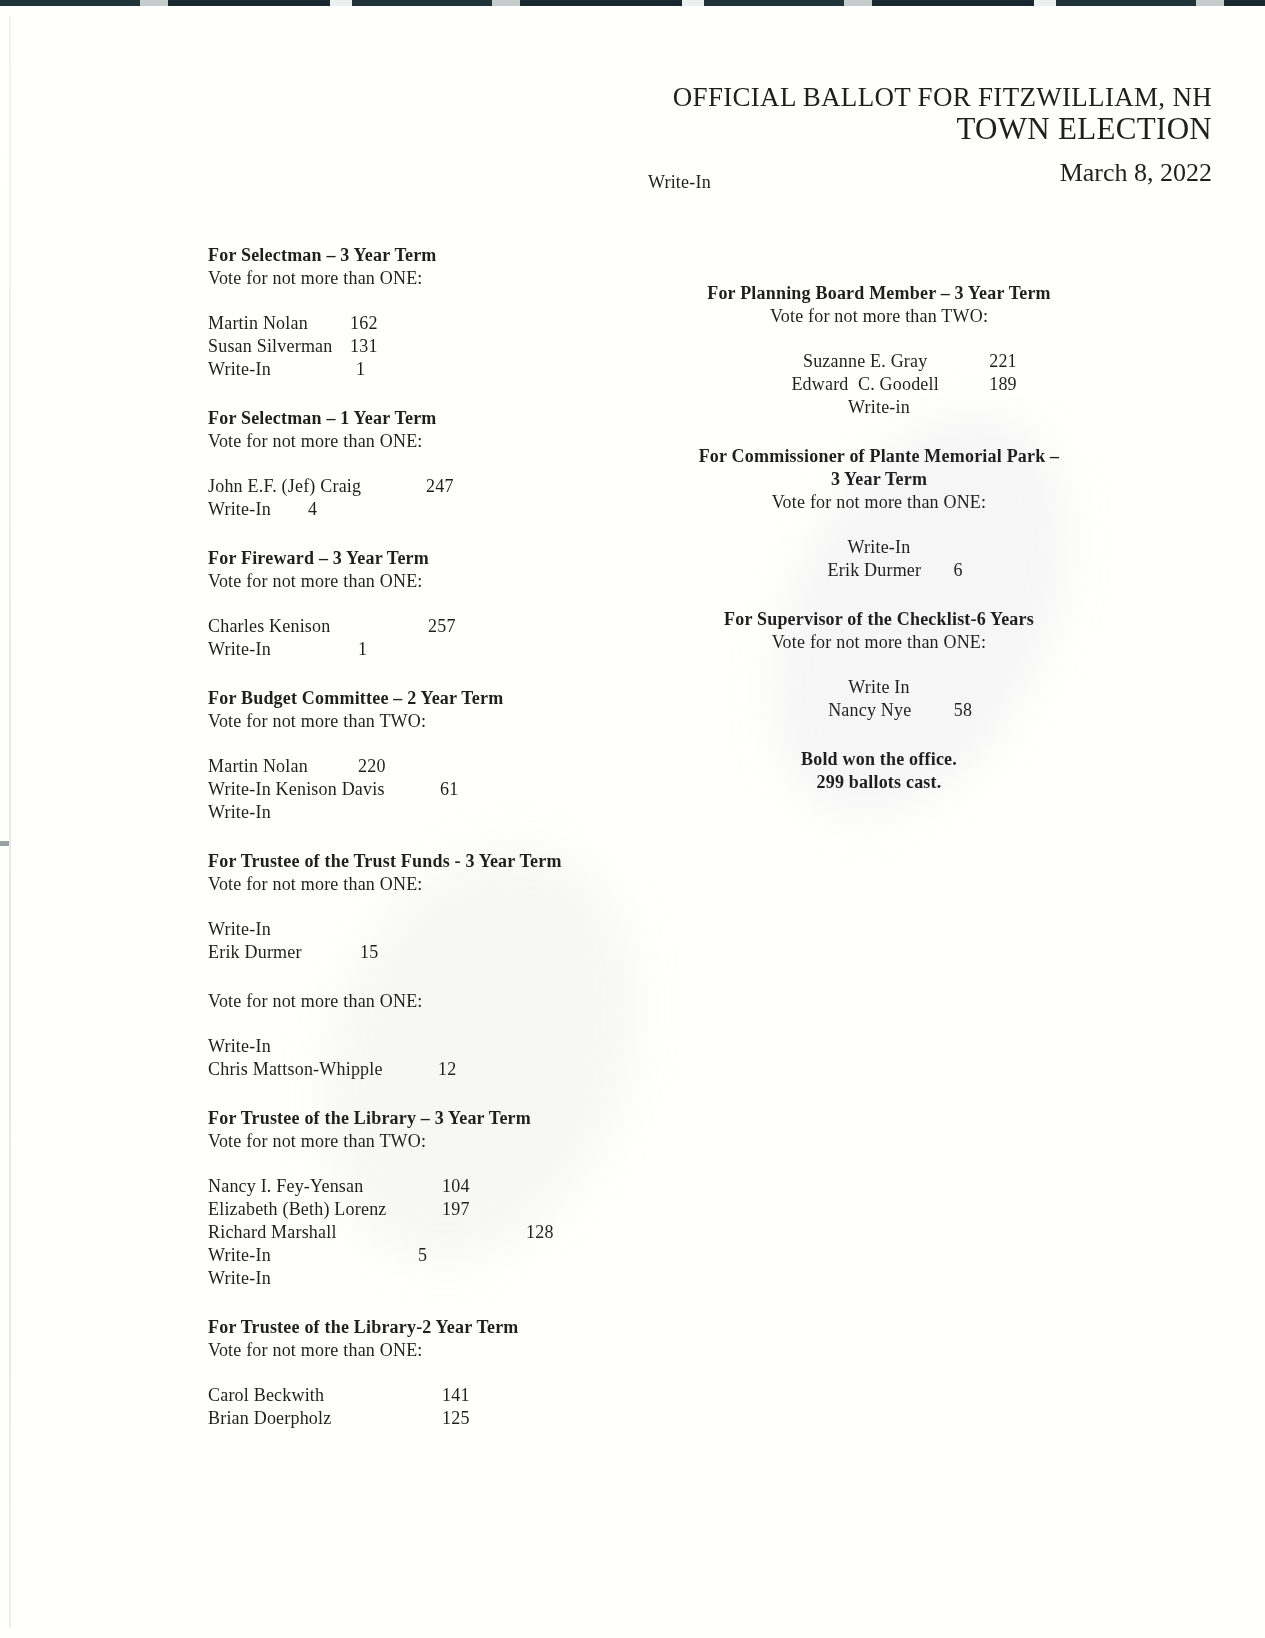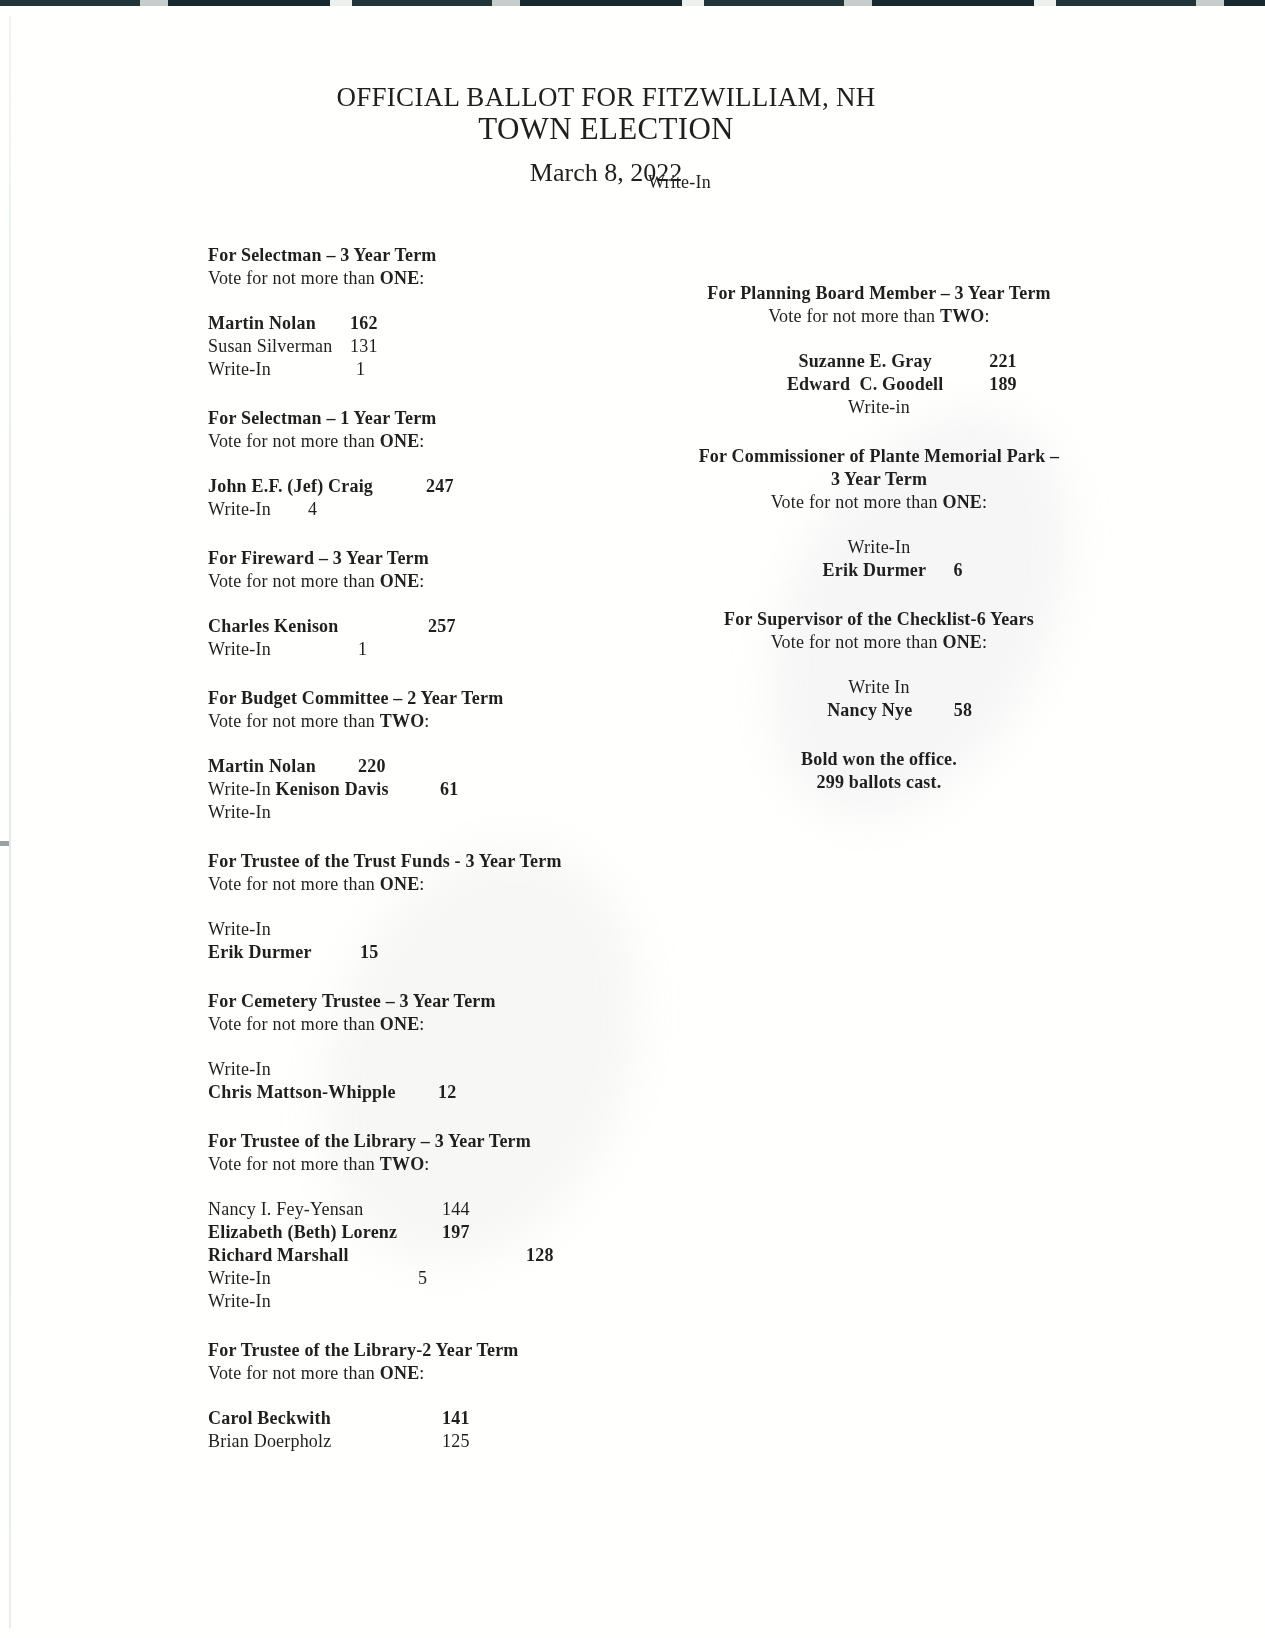--- a/index.html
+++ b/index.html
@@ -18,36 +18,36 @@
       #182a30 168px 330px, rgba(32,52,58,.08) 330px 352px);
   }
   .scan-left{position:absolute;left:9px;top:16px;width:2px;height:1612px;
     background:linear-gradient(#f0f4f5, #dfe8ea 60%, #e8eff0);}
   .scan-dash{position:absolute;left:0;top:841px;width:9px;height:5px;background:#98a2a5;}
   .smudge{position:absolute;border-radius:50%;filter:blur(22px);pointer-events:none;}
   .sm1{left:790px;top:400px;width:260px;height:430px;background:rgba(186,192,190,.14);transform:rotate(25deg);}
   .sm2{left:330px;top:840px;width:300px;height:430px;background:rgba(190,195,192,.12);transform:rotate(20deg);}
 
   
-  .title-wrap{position:absolute;top:82px;left:0;width:1212px;text-align:center;}
+  .title-wrap{position:absolute;top:82px;left:0;width:1212px;text-align:right;}
   .t1{font-size:27px;line-height:31px;letter-spacing:.3px;}
   .t2{font-size:31px;line-height:31px;letter-spacing:.3px;}
   .t3{font-size:26px;line-height:30px;margin-top:14px;}
   .writein-head{position:absolute;left:648px;top:172px;font-size:18px;letter-spacing:.2px;}
 
   
   .col{position:absolute;font-size:18px;line-height:23px;letter-spacing:.2px;}
   .col-left{left:183px;top:244px;width:472px;margin-left:25px;}
   .col-right{left:644px;top:282px;width:470px;text-align:center;}
   .sec{margin-bottom:26px;}
   .h{font-weight:700;}
   .cands{margin-top:22px;}
   .row{white-space:pre;}
   .nm{display:inline-block;white-space:pre;}
-  .b{font-weight:700;}
+  .b{font-weight:400;}
   .notes{margin-top:9px;}
 </style>
 </head>
 <body>
 
 <div class="page">
   <div class="scan-top"></div>
   <div class="scan-left"></div>
   <div class="scan-dash"></div>
   <div class="smudge sm1"></div>
@@ -103,33 +103,32 @@
     <div class="sec">
       <div class="h">For Trustee of the Trust Funds - 3 Year Term</div>
       <div class="ins"><span>Vote for not more than </span><span class="b">ONE</span><span>:</span></div>
       <div class="cands">
         <div class="row"><span class="nm">Write-In</span></div>
         <div class="row"><span class="nm b" style="width:152px">Erik Durmer</span><span class="vt b">15</span></div>
       </div>
     </div>
 
     <div class="sec">
-      <div class="h">For Cemetery Trustee – 3 Year Term</div>
       <div class="ins"><span>Vote for not more than </span><span class="b">ONE</span><span>:</span></div>
       <div class="cands">
         <div class="row"><span class="nm">Write-In</span></div>
         <div class="row"><span class="nm b" style="width:230px">Chris Mattson-Whipple</span><span class="vt b">12</span></div>
       </div>
     </div>
 
     <div class="sec">
       <div class="h">For Trustee of the Library – 3 Year Term</div>
       <div class="ins"><span>Vote for not more than </span><span class="b">TWO</span><span>:</span></div>
       <div class="cands">
-        <div class="row"><span class="nm" style="width:234px">Nancy I. Fey-Yensan</span><span class="vt">144</span></div>
+        <div class="row"><span class="nm" style="width:234px">Nancy I. Fey-Yensan</span><span class="vt">104</span></div>
         <div class="row"><span class="nm b" style="width:234px">Elizabeth (Beth) Lorenz</span><span class="vt b">197</span></div>
         <div class="row"><span class="nm b" style="width:318px">Richard Marshall</span><span class="vt b">128</span></div>
         <div class="row"><span class="nm" style="width:210px">Write-In</span><span class="vt">5</span></div>
         <div class="row"><span class="nm">Write-In</span></div>
       </div>
     </div>
 
     <div class="sec">
       <div class="h">For Trustee of the Library-2 Year Term</div>
       <div class="ins"><span>Vote for not more than </span><span class="b">ONE</span><span>:</span></div>

